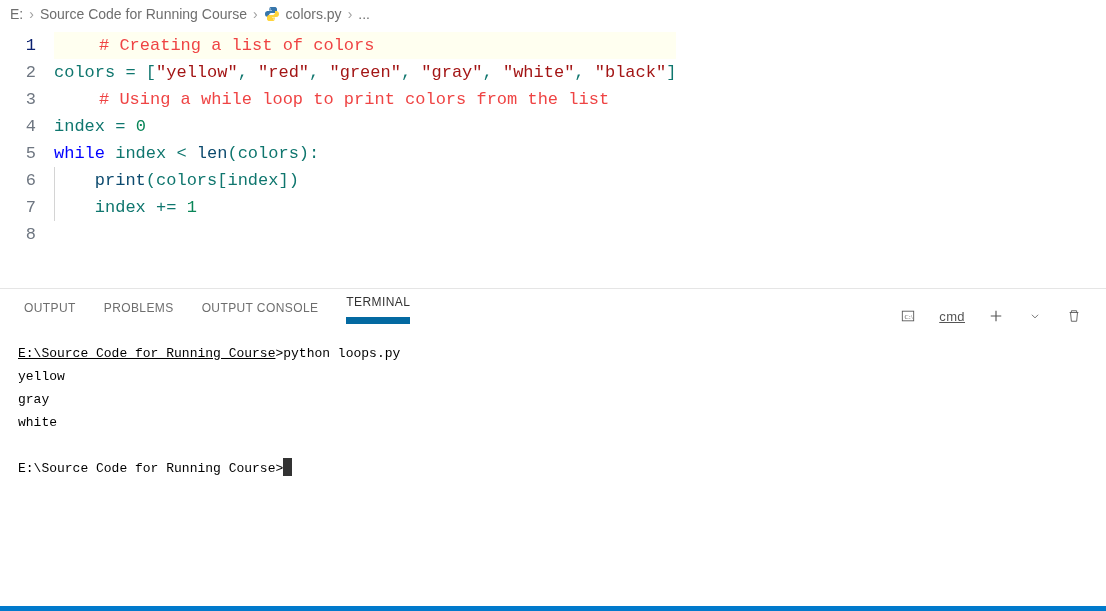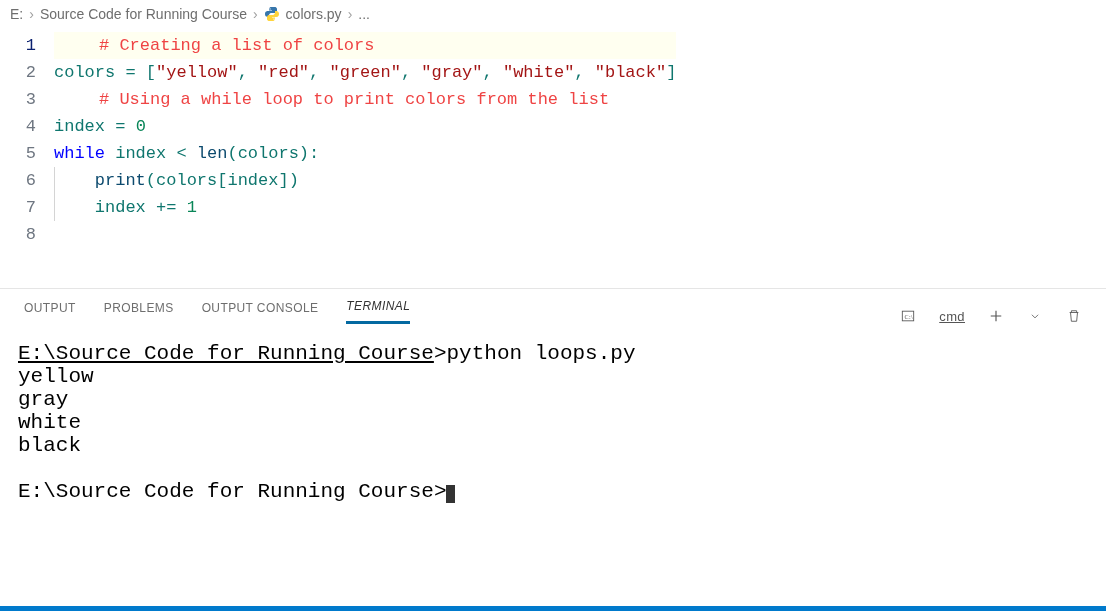--- a/index.html
+++ b/index.html
@@ -88,43 +88,42 @@
   font-size: 12px;
   letter-spacing: 0.4px;
 }
 .panel-tabs .tab {
   cursor: pointer;
   padding: 8px 0;
   border-bottom: 1px solid transparent;
 }
 .panel-tabs .tab.active {
   color: #333333;
-  border-bottom: 3px solid #0369a1;
-  font-style: italic;
+  border-bottom: 7px solid #0369a1;
 }
 .panel-tabs .spacer { flex: 1; }
 .panel-tabs .right {
   display: flex;
   align-items: center;
   gap: 23px;
   color: #555;
   font-size: 13px;
   text-decoration: underline;
 }
 .panel-tabs .right .icon {
   display: inline-flex;
   align-items: center;
   justify-content: center;
   width: 16px;
   height: 16px;
   cursor: pointer;
 }
 .terminal {
   font-family: Consolas, "Courier New", monospace;
-  font-size: 21px;
+  font-size: 13px;
   line-height: 23px;
   padding: 18px 18px 0 18px;
   color: #000;
   white-space: pre;
   flex: 1;
 }
 .terminal .prompt-path { text-decoration: underline; }
 .terminal .cursor {
   display: inline-block;
   width: 9px;
@@ -195,16 +194,16 @@
             <path d="M3 6l5 5 5-5" fill="none" stroke="#555" stroke-width="1.3"></path>
           </svg>
       </span>
       <span class="icon">
         <svg viewBox="0 0 16 16" width="14" height="14">
             <path d="M3 4h10M5 4V2h6v2M4 4l1 10h6l1-10" fill="none" stroke="#555" stroke-width="1"></path>
           </svg>
       </span>
     </span>
   </div>
-  <div class="terminal" id="terminal"><div><span class="prompt-path">E:\Source Code for Running Course</span>&gt;<span>python loops.py</span></div><div>yellow</div><div>gray</div><div>white</div><div>black</div><div>&nbsp;</div><div><span>E:\Source Code for Running Course</span>&gt;<span class="cursor"></span></div></div>
+  <div class="terminal" id="terminal"><div><span class="prompt-path">E:\Source Code for Running Course</span>&gt;<span>python loops.py</span></div><div>yellow</div><div>gray</div><div>white</div><div>&nbsp;</div><div><span>E:\Source Code for Running Course</span>&gt;<span class="cursor"></span></div></div>
 </div>
 
 <div class="bottom-bar"></div>
 
 </body></html>

